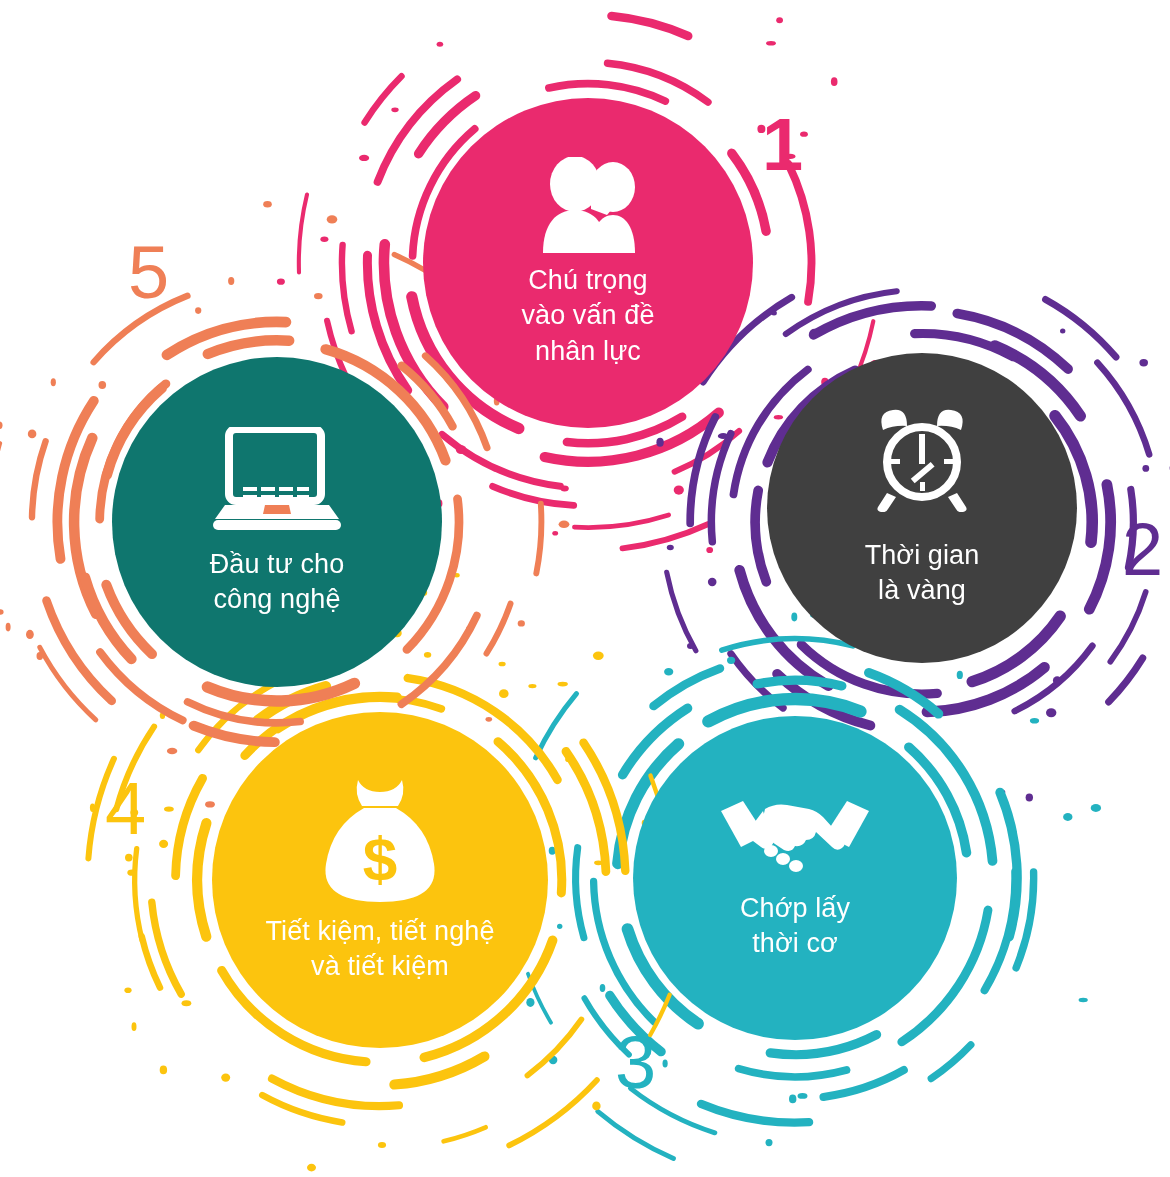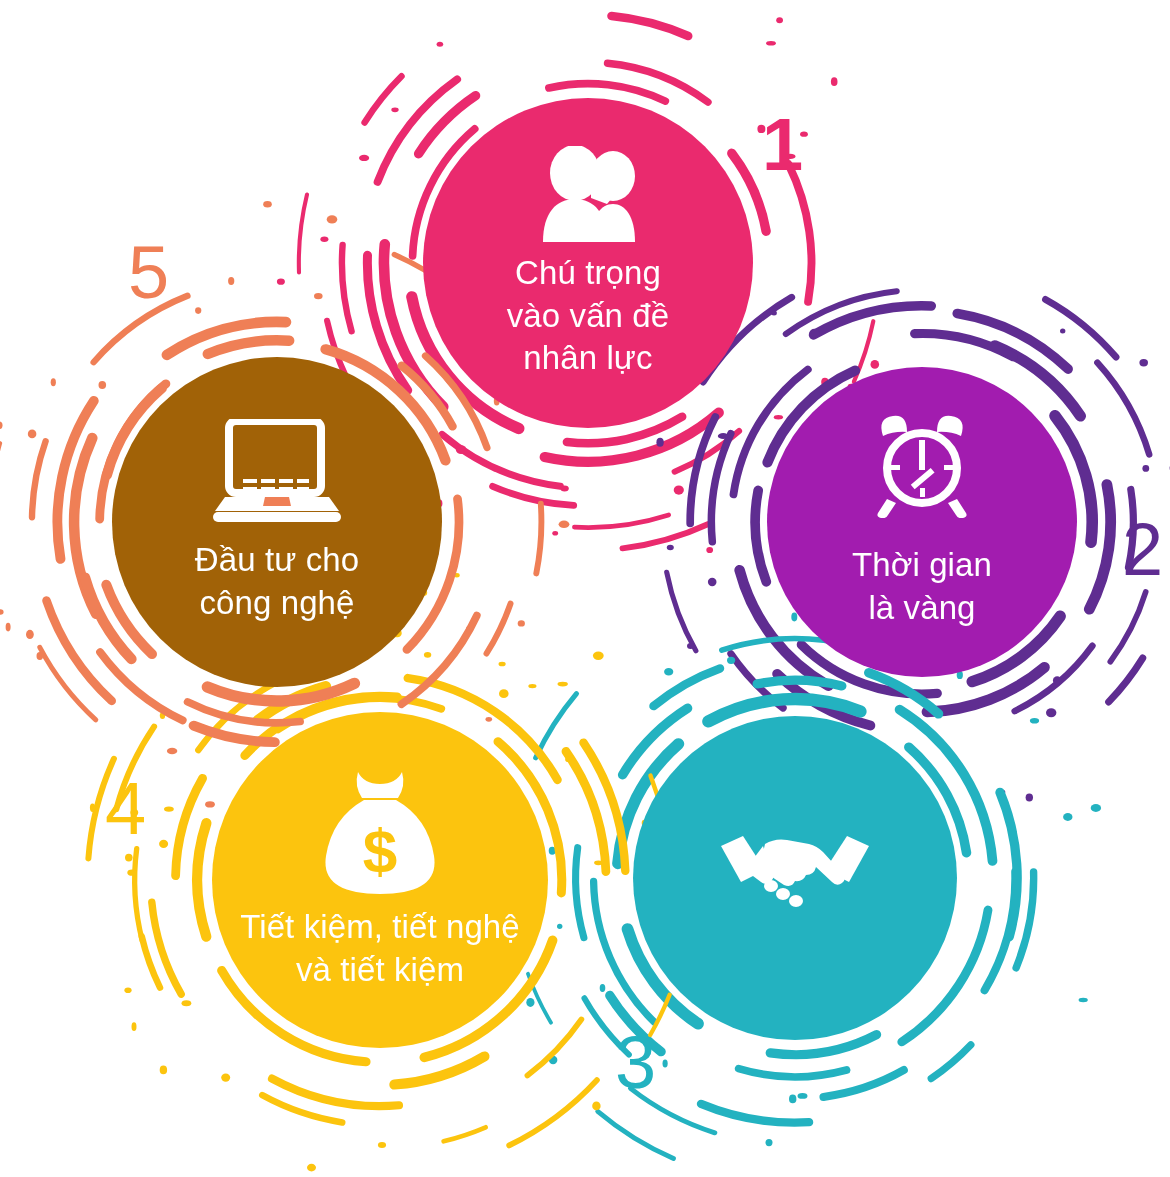--- a/index.html
+++ b/index.html
@@ -35,21 +35,21 @@
     box-sizing: border-box;
     color: #ffffff;
     text-align: center;
   }
   .node-icon {
     display: block;
     line-height: 0;
     margin-bottom: 10px;
   }
   .node-label {
-    font-size: 33px;
+    font-size: 27px;
     line-height: 1.30;
     font-weight: 400;
     letter-spacing: 0.1px;
     white-space: pre-line;
     padding: 0 14px;
   }
   .step-number {
     position: absolute;
     font-size: 74px;
     line-height: 1;
@@ -341,21 +341,21 @@
         <ellipse cx="84" cy="30" rx="22" ry="25" fill="#ffffff"></ellipse>
         <path d="M62 96 h44 c0 -26 -10 -38 -22 -38 s-22 12 -22 38 z" fill="#ffffff"></path>
         <path d="M62 18 q22 2 22 24 q0 10 -6 16 l-16 -6 z" fill="#ffffff"></path>
         <ellipse cx="46" cy="27" rx="25" ry="28" fill="#ffffff"></ellipse>
         <path d="M14 96 h64 c0 -29 -13 -43 -32 -43 s-32 14 -32 43 z" fill="#ffffff"></path>
       </svg></span>
         <div class="node-label">Chú trọng
 vào vấn đề
 nhân lực</div>
       </div>
-      <div class="node" style="left: 767px; top: 367px; width: 310px; height: 310px; background: #a21caf; gap: 16px;">
+      <div class="node" style="left: 767px; top: 353px; width: 310px; height: 310px; background: #404040; gap: 16px;">
         <span class="node-icon"><svg width="106" height="104" viewBox="0 0 106 104">
         <path d="M14 22 q-6 -18 10 -20 q14 -2 14 16 q-13 -1 -24 4 z" fill="#ffffff"></path>
         <path d="M92 22 q6 -18 -10 -20 q-14 -2 -14 16 q13 -1 24 4 z" fill="#ffffff"></path>
         <circle cx="53" cy="54" r="35" fill="none" stroke="#ffffff" stroke-width="8"></circle>
         <rect x="50" y="26" width="6" height="30" fill="#ffffff"></rect>
         <rect x="35" y="60" width="26" height="6" fill="#ffffff" transform="rotate(-40 53 56)"></rect>
         <rect x="22" y="51" width="9" height="5" fill="#ffffff"></rect>
         <rect x="75" y="51" width="9" height="5" fill="#ffffff"></rect>
         <rect x="51" y="74" width="5" height="9" fill="#ffffff"></rect>
         <path d="M18 85 l-9 14 q-2 4 3 5 q5 1 7 -3 l8 -12 z" fill="#ffffff"></path>
@@ -367,31 +367,33 @@
       <div class="node" style="left: 633px; top: 716px; width: 324px; height: 324px; background: rgb(35, 178, 192);">
         <span class="node-icon"><svg width="152" height="86" viewBox="0 0 152 86">
         <path d="M2 16 L24 6 L46 40 L22 52 Z" fill="#ffffff"></path>
         <path d="M150 16 L128 6 L106 40 L130 52 Z" fill="#ffffff"></path>
         <path d="M46 14 q10 -6 22 -4 l22 4 q8 2 14 8 l20 22 q4 5 -1 9 q-5 4 -10 -1 l-16 -15 q-2 8 -10 8 q-3 7 -11 6 q-3 7 -11 4 l-18 -12 q-8 -6 -4 -16 z" fill="#ffffff"></path>
         <path d="M44 16 l-18 24 l16 12 q5 4 10 -1 q5 -5 0 -10 z" fill="#ffffff"></path>
         <ellipse cx="52" cy="56" rx="7" ry="6" fill="#ffffff"></ellipse>
         <ellipse cx="64" cy="64" rx="7" ry="6" fill="#ffffff"></ellipse>
         <ellipse cx="77" cy="71" rx="7" ry="6" fill="#ffffff"></ellipse>
       </svg></span>
+        <div class="node-label">Chớp lấy
+thời cơ</div>
       </div>
       <div class="node" style="left: 212px; top: 712px; width: 336px; height: 336px; background: rgb(252, 196, 14);">
         <span class="node-icon"><svg width="116" height="128" viewBox="0 0 116 128">
         <path d="M36 4 q6 12 22 12 q16 0 22 -12 q4 14 -4 26 h-36 q-8 -12 -4 -26 z" fill="#ffffff"></path>
         <path d="M42 32 h32 q32 18 38 56 q6 38 -54 38 q-60 0 -54 -38 q6 -38 38 -56 z" fill="#ffffff"></path>
         <text x="58" y="104" font-family="Liberation Sans, sans-serif" font-size="62" font-weight="bold" fill="#fcc40e" text-anchor="middle">$</text>
       </svg></span>
         <div class="node-label">Tiết kiệm, tiết nghệ
 và tiết kiệm</div>
       </div>
-      <div class="node" style="left: 112px; top: 357px; width: 330px; height: 330px; background: #a16207;">
+      <div class="node" style="left: 112px; top: 357px; width: 330px; height: 330px; background: #0f766e;">
         <span class="node-icon"><svg width="136" height="110" viewBox="0 0 136 110">
         <rect x="20" y="2" width="92" height="72" rx="7" fill="none" stroke="#ffffff" stroke-width="8"></rect>
         <g fill="#ffffff">
           <rect x="34" y="60" width="14" height="4"></rect>
               <rect x="52" y="60" width="14" height="4"></rect>
           <rect x="70" y="60" width="14" height="4"></rect>
               <rect x="88" y="60" width="12" height="4"></rect>
           <rect x="34" y="68" width="14" height="4"></rect>
               <rect x="52" y="68" width="14" height="4"></rect>
           <rect x="70" y="68" width="14" height="4"></rect>

